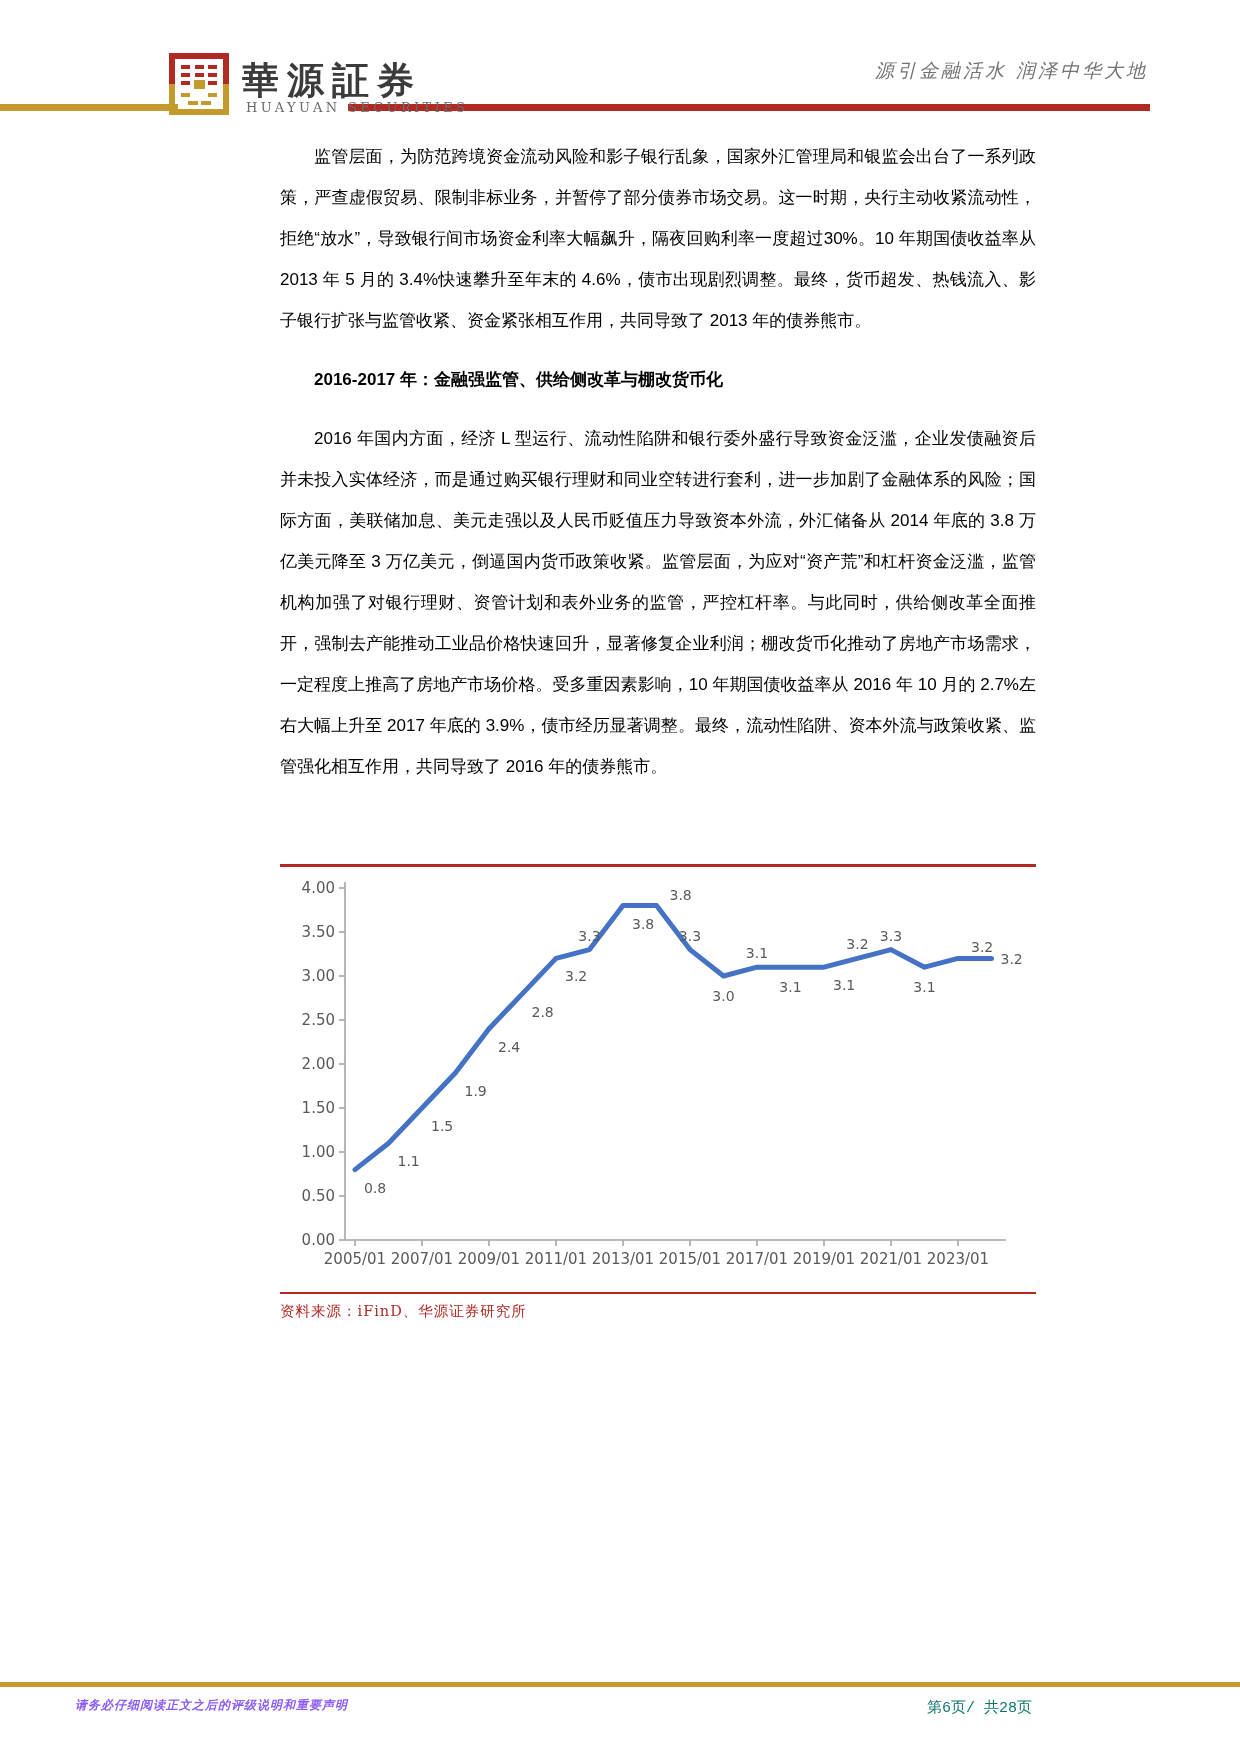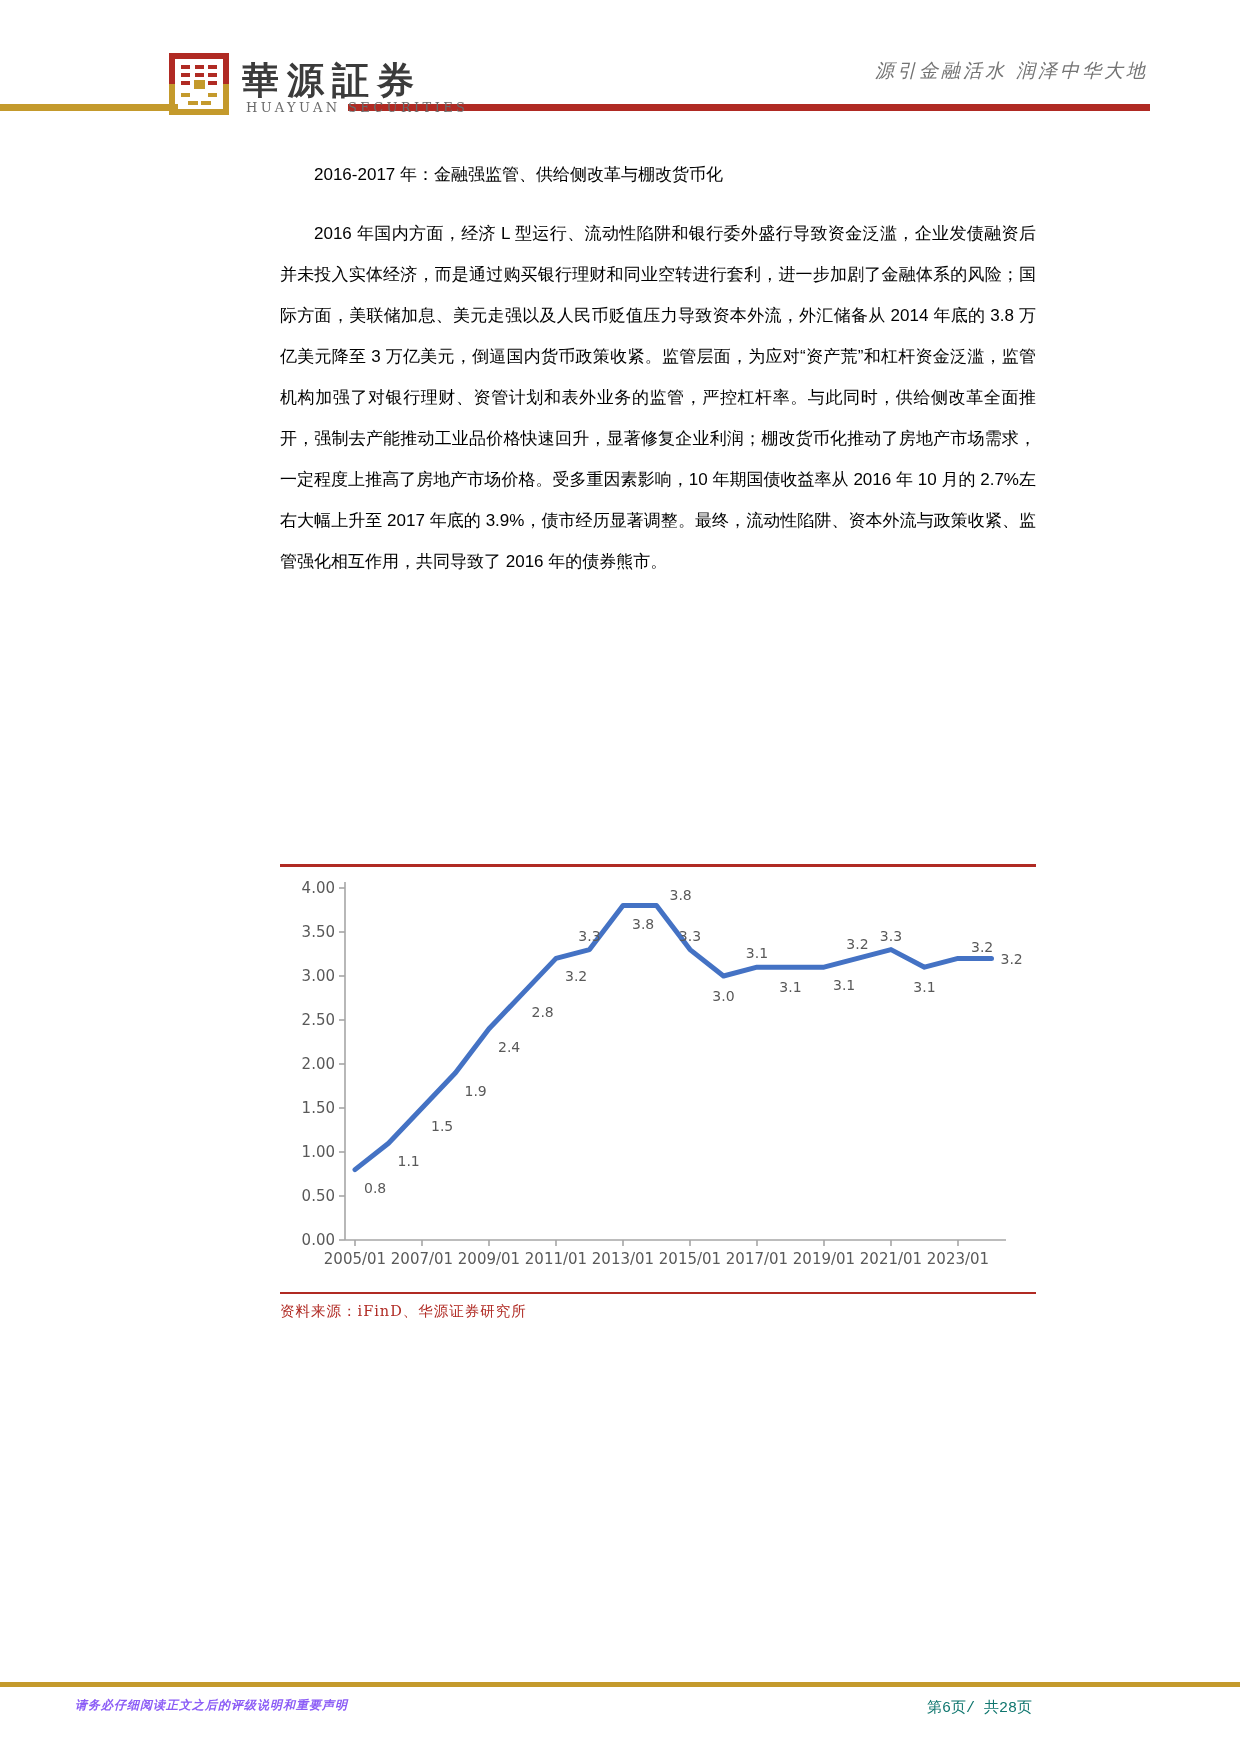--- a/index.html
+++ b/index.html
@@ -11,21 +11,21 @@
   .seal{position:absolute;left:168px;top:52px;width:62px;height:64px;}
   .logo-cn{position:absolute;left:242px;top:56px;font-family:"DejaVu Serif",serif;font-weight:bold;
            font-size:37px;letter-spacing:8px;color:#3b3b3b;white-space:nowrap;}
   .logo-en{position:absolute;left:246px;top:100px;font-size:13px;letter-spacing:3.4px;color:#6a6a6a;
            font-family:"DejaVu Serif",serif;white-space:nowrap;}
   .tagline{position:absolute;right:92px;top:58px;font-family:"DejaVu Serif",serif;font-style:italic;
            font-size:19px;letter-spacing:3px;color:#737373;white-space:nowrap;}
   
   .content{position:absolute;left:280px;top:136px;width:756px;color:#000;}
   .content p{margin:0;font-size:17px;line-height:41px;text-align:justify;text-indent:2em;}
-  .content h2{margin:18px 0;font-size:17px;line-height:41px;font-weight:normal;text-indent:2em;}
+  .content h2{margin:18px 0;font-size:17px;line-height:41px;font-weight:bold;text-indent:2em;}
   
   .fig-title{position:absolute;left:280px;top:836px;width:756px;font-size:17px;font-weight:bold;
              color:#A32C26;font-family:"DejaVu Serif",serif;}
   .fig-title-rule{position:absolute;left:280px;top:864px;width:756px;height:3px;background:#B02A23;}
   .chart-wrap{position:absolute;left:300px;top:872px;width:740px;height:424px;}
   .fig-bottom-rule{position:absolute;left:280px;top:1292px;width:756px;height:2px;background:#B02A23;}
   .fig-source{position:absolute;left:280px;top:1302px;font-size:14.5px;color:#B02A23;
               font-family:"DejaVu Serif",serif;letter-spacing:1px;text-align:center;}
   
   .ftr-gold-rule{position:absolute;left:0;top:1682px;width:1240px;height:5px;background:#C49A2C;}
@@ -61,20 +61,21 @@
         <rect x="40" y="41" width="9" height="4"></rect>
       <rect x="20" y="49" width="10" height="4"></rect>
         <rect x="33" y="49" width="10" height="4"></rect>
     </g>
   </svg>
   <div class="logo-cn">華源証券</div>
   <div class="logo-en">HUAYUAN SECURITIES</div>
   <div class="tagline">源引金融活水  润泽中华大地</div>
 
   <div class="content">
+    <p>监管层面，为防范跨境资金流动风险和影子银行乱象，国家外汇管理局和银监会出台了一系列政策，严查虚假贸易、限制非标业务，并暂停了部分债券市场交易。这一时期，央行主动收紧流动性，拒绝“放水”，导致银行间市场资金利率大幅飙升，隔夜回购利率一度超过30%。10 年期国债收益率从 2013 年 5 月的 3.4%快速攀升至年末的 4.6%，债市出现剧烈调整。最终，货币超发、热钱流入、影子银行扩张与监管收紧、资金紧张相互作用，共同导致了 2013 年的债券熊市。</p>
     <h2>2016-2017 年：金融强监管、供给侧改革与棚改货币化</h2>
     <p>2016 年国内方面，经济 L 型运行、流动性陷阱和银行委外盛行导致资金泛滥，企业发债融资后并未投入实体经济，而是通过购买银行理财和同业空转进行套利，进一步加剧了金融体系的风险；国际方面，美联储加息、美元走强以及人民币贬值压力导致资本外流，外汇储备从 2014 年底的 3.8 万亿美元降至 3 万亿美元，倒逼国内货币政策收紧。监管层面，为应对“资产荒”和杠杆资金泛滥，监管机构加强了对银行理财、资管计划和表外业务的监管，严控杠杆率。与此同时，供给侧改革全面推开，强制去产能推动工业品价格快速回升，显著修复企业利润；棚改货币化推动了房地产市场需求，一定程度上推高了房地产市场价格。受多重因素影响，10 年期国债收益率从 2016 年 10 月的 2.7%左右大幅上升至 2017 年底的 3.9%，债市经历显著调整。最终，流动性陷阱、资本外流与政策收紧、监管强化相互作用，共同导致了 2016 年的债券熊市。</p>
   </div>
 
   <div class="fig-title-rule"></div>
 
   <div class="chart-wrap">
     <svg id="chart-svg" width="740" height="424" viewBox="0 0 740 424">
         <line x1="45" y1="10" x2="45" y2="368" stroke="#A6A6A6" stroke-width="1.6"></line>
         <line x1="45" y1="368" x2="706" y2="368" stroke="#A6A6A6" stroke-width="1.6"></line>

